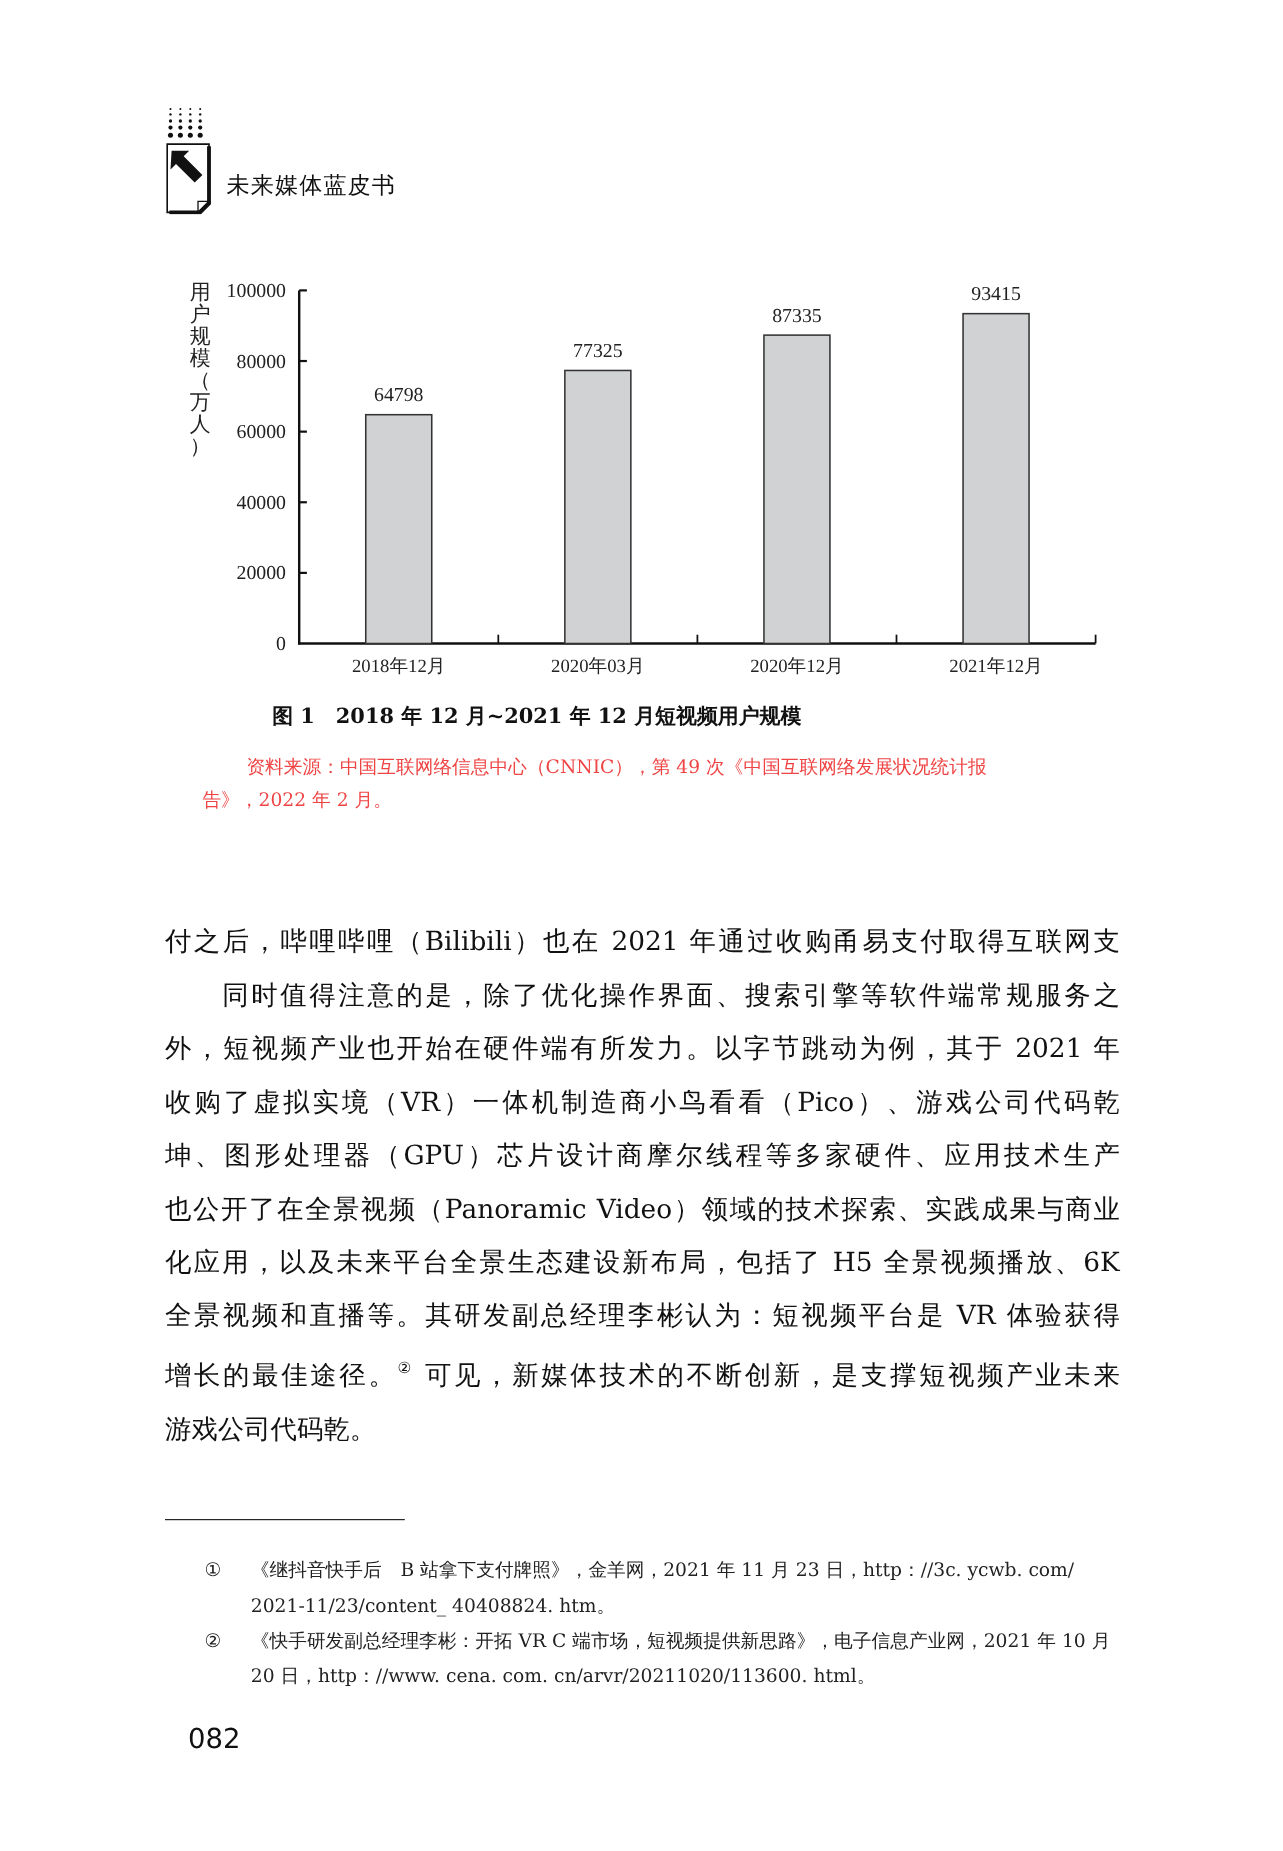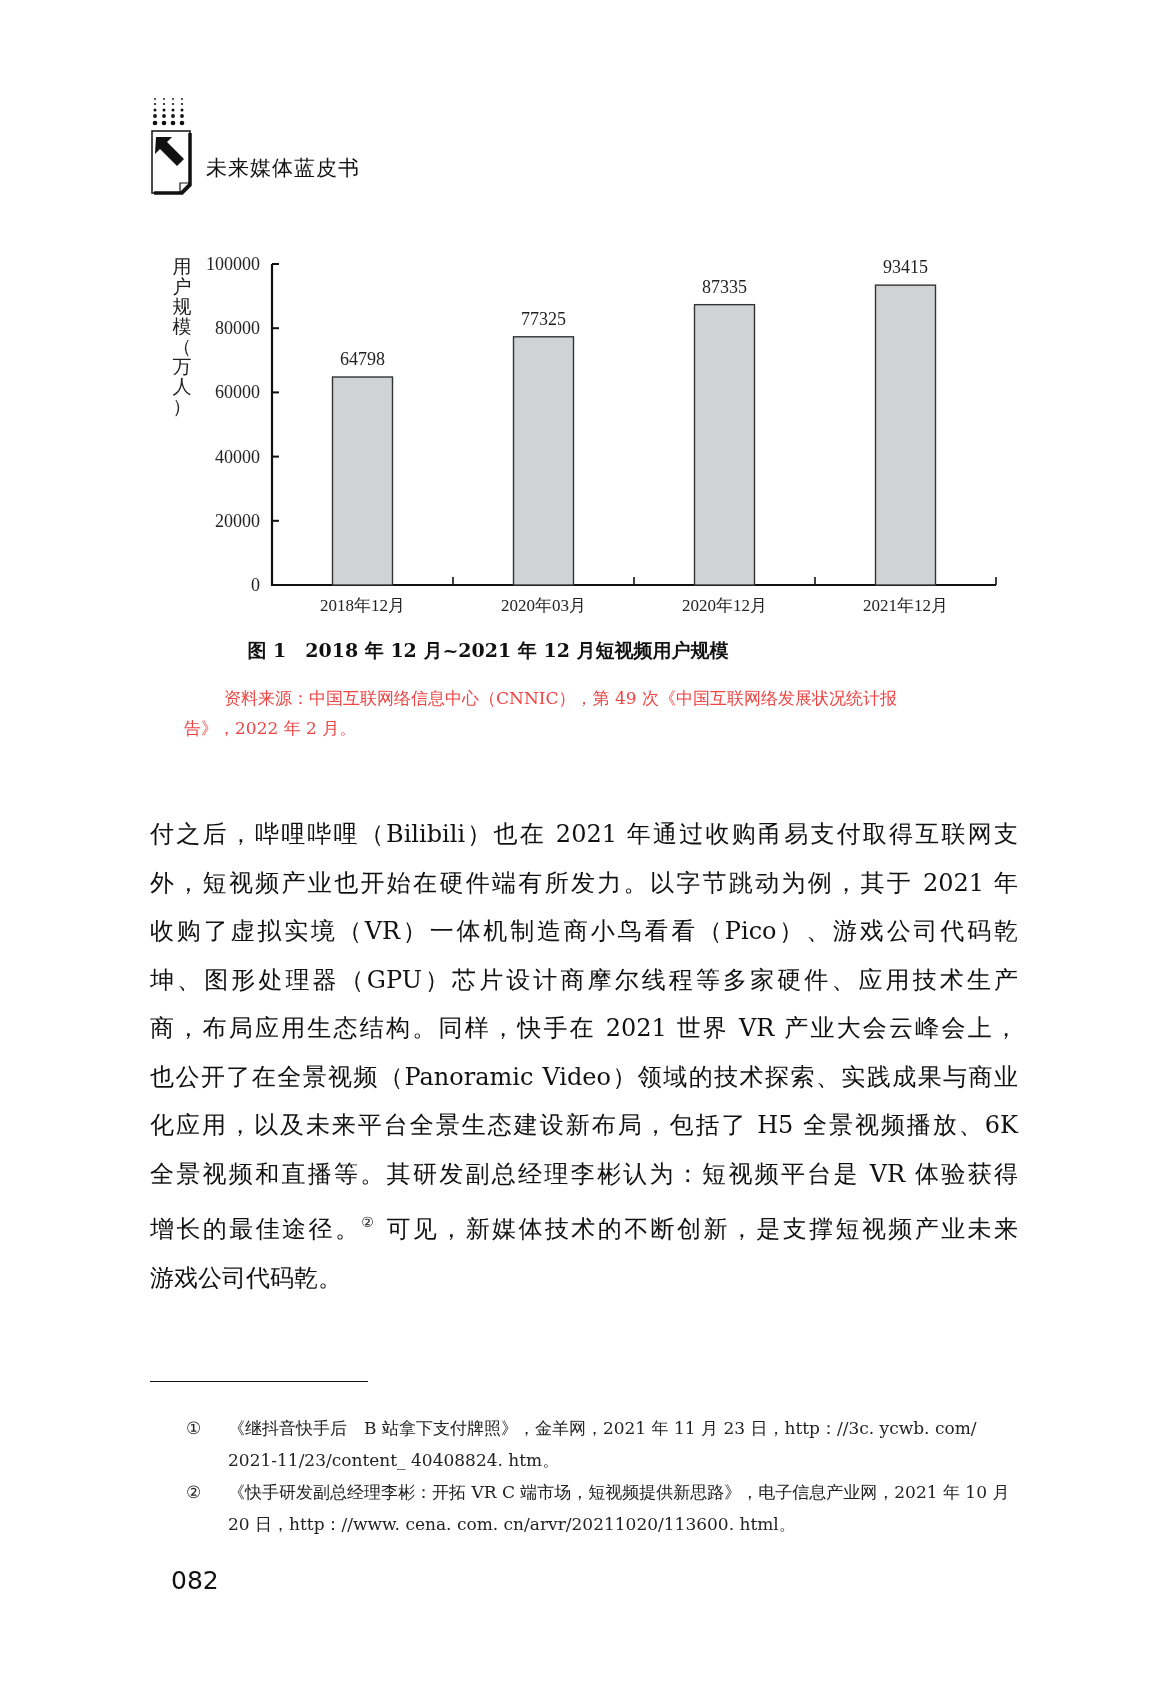--- a/index.html
+++ b/index.html
@@ -17,21 +17,21 @@
   .chart svg { position:absolute; left:0; top:0; }
   .ylabel-vert { left:170px; top:256px; width:24px; font-size:19px; line-height:20px;
                  color:#222; font-family:"DejaVu Sans","Liberation Sans",sans-serif; text-align:center; }
   .ylabel-vert span { display:block; }
   .fig-caption { left:0; width:976px; top:638px; text-align:center; font-weight:bold;
                  font-size:19px; color:#111; }
   .source { left:184px; top:683px; width:820px; font-size:17px; line-height:30px; color:#ef4444; }
   .source .l1 { padding-left:40px; display:block; }
 
   
-  .body-text { left:150px; top:810px; width:868px; font-size:24px; line-height:48.5px; color:#111; }
+  .body-text { left:150px; top:832px; width:868px; font-size:24px; line-height:48.5px; color:#111; }
   .body-text p { margin:0; text-align:justify; text-align-last:justify; }
   .body-text p.last { text-align-last:left; }
   .body-text .indent { text-indent:52px; }
   sup.fn { font-size:14px; vertical-align:10px; }
 
   
   .fn-rule { left:150px; top:1381px; width:218px; height:1px; background:#111; }
   .footnotes { left:186px; top:1412px; width:830px; font-size:17px; line-height:32px; color:#222; }
   .footnotes .item { position:relative; padding-left:42px; }
   .footnotes .num { position:absolute; left:0; top:0; }
@@ -119,24 +119,24 @@
   </div>
 
 <div class="abs fig-caption">图 1　2018 年 12 月~2021 年 12 月短视频用户规模</div>
 <div class="abs source">
   <span class="l1">资料来源：中国互联网络信息中心（CNNIC），第 49 次《中国互联网络发展状况统计报</span>
   <span>告》，2022 年 2 月。</span>
 </div>
 
 <div class="abs body-text">
   <p>付之后，哔哩哔哩（Bilibili）也在 2021 年通过收购甬易支付取得互联网支</p>
+  <p class="indent">同时值得注意的是，除了优化操作界面、搜索引擎等软件端常规服务之</p>
   <p>外，短视频产业也开始在硬件端有所发力。以字节跳动为例，其于 2021 年</p>
   <p>收购了虚拟实境（VR）一体机制造商小鸟看看（Pico）、游戏公司代码乾</p>
   <p>坤、图形处理器（GPU）芯片设计商摩尔线程等多家硬件、应用技术生产</p>
-  <p>商，布局应用生态结构。同样，快手在 2021 世界 VR 产业大会云峰会上，</p>
   <p>也公开了在全景视频（Panoramic Video）领域的技术探索、实践成果与商业</p>
   <p>化应用，以及未来平台全景生态建设新布局，包括了 H5 全景视频播放、6K</p>
   <p>全景视频和直播等。其研发副总经理李彬认为：短视频平台是 VR 体验获得</p>
   <p><span>增长的最佳途径。</span><sup class="fn">②</sup><span> 可见，新媒体技术的不断创新，是支撑短视频产业未来</span></p>
   <p class="last">游戏公司代码乾。</p>
 </div>
 
 <div class="abs fn-rule"></div>
 <div class="abs footnotes">
   <div class="item">

